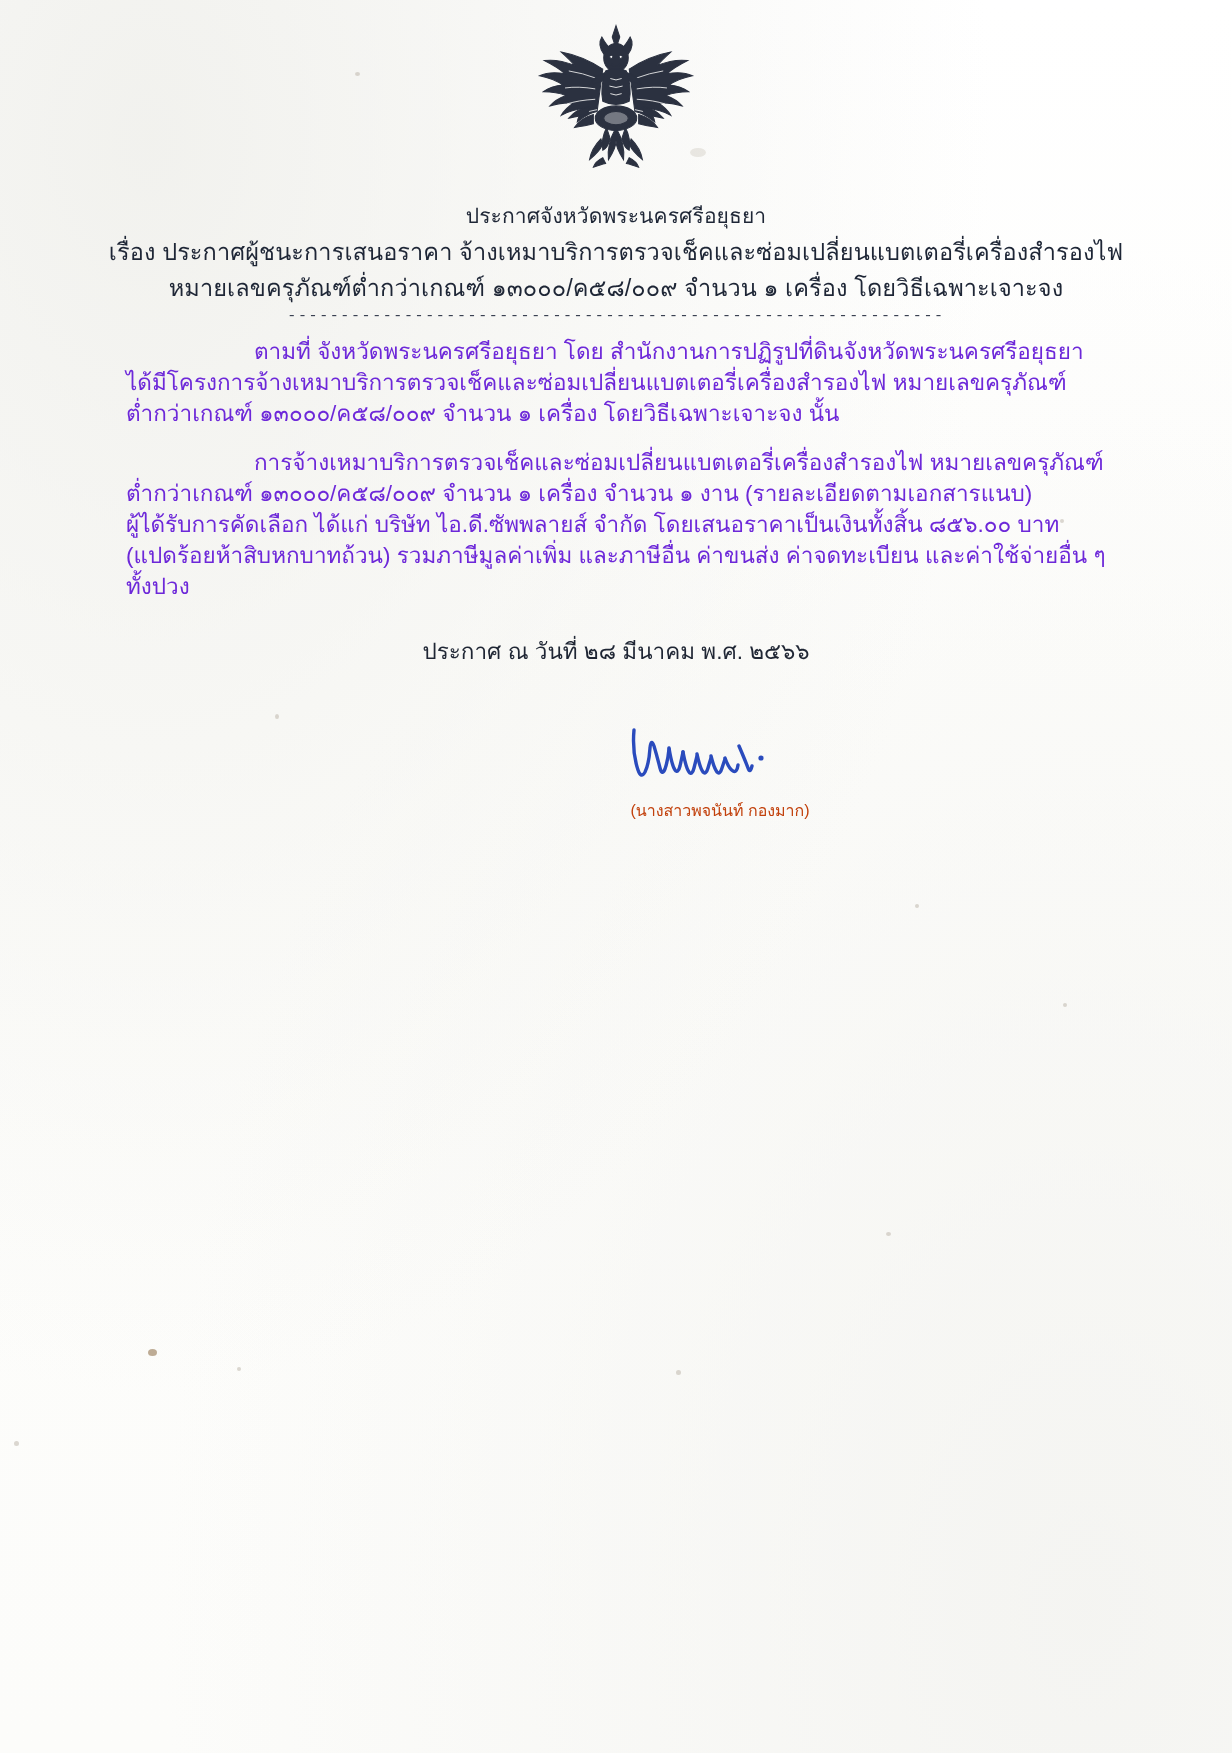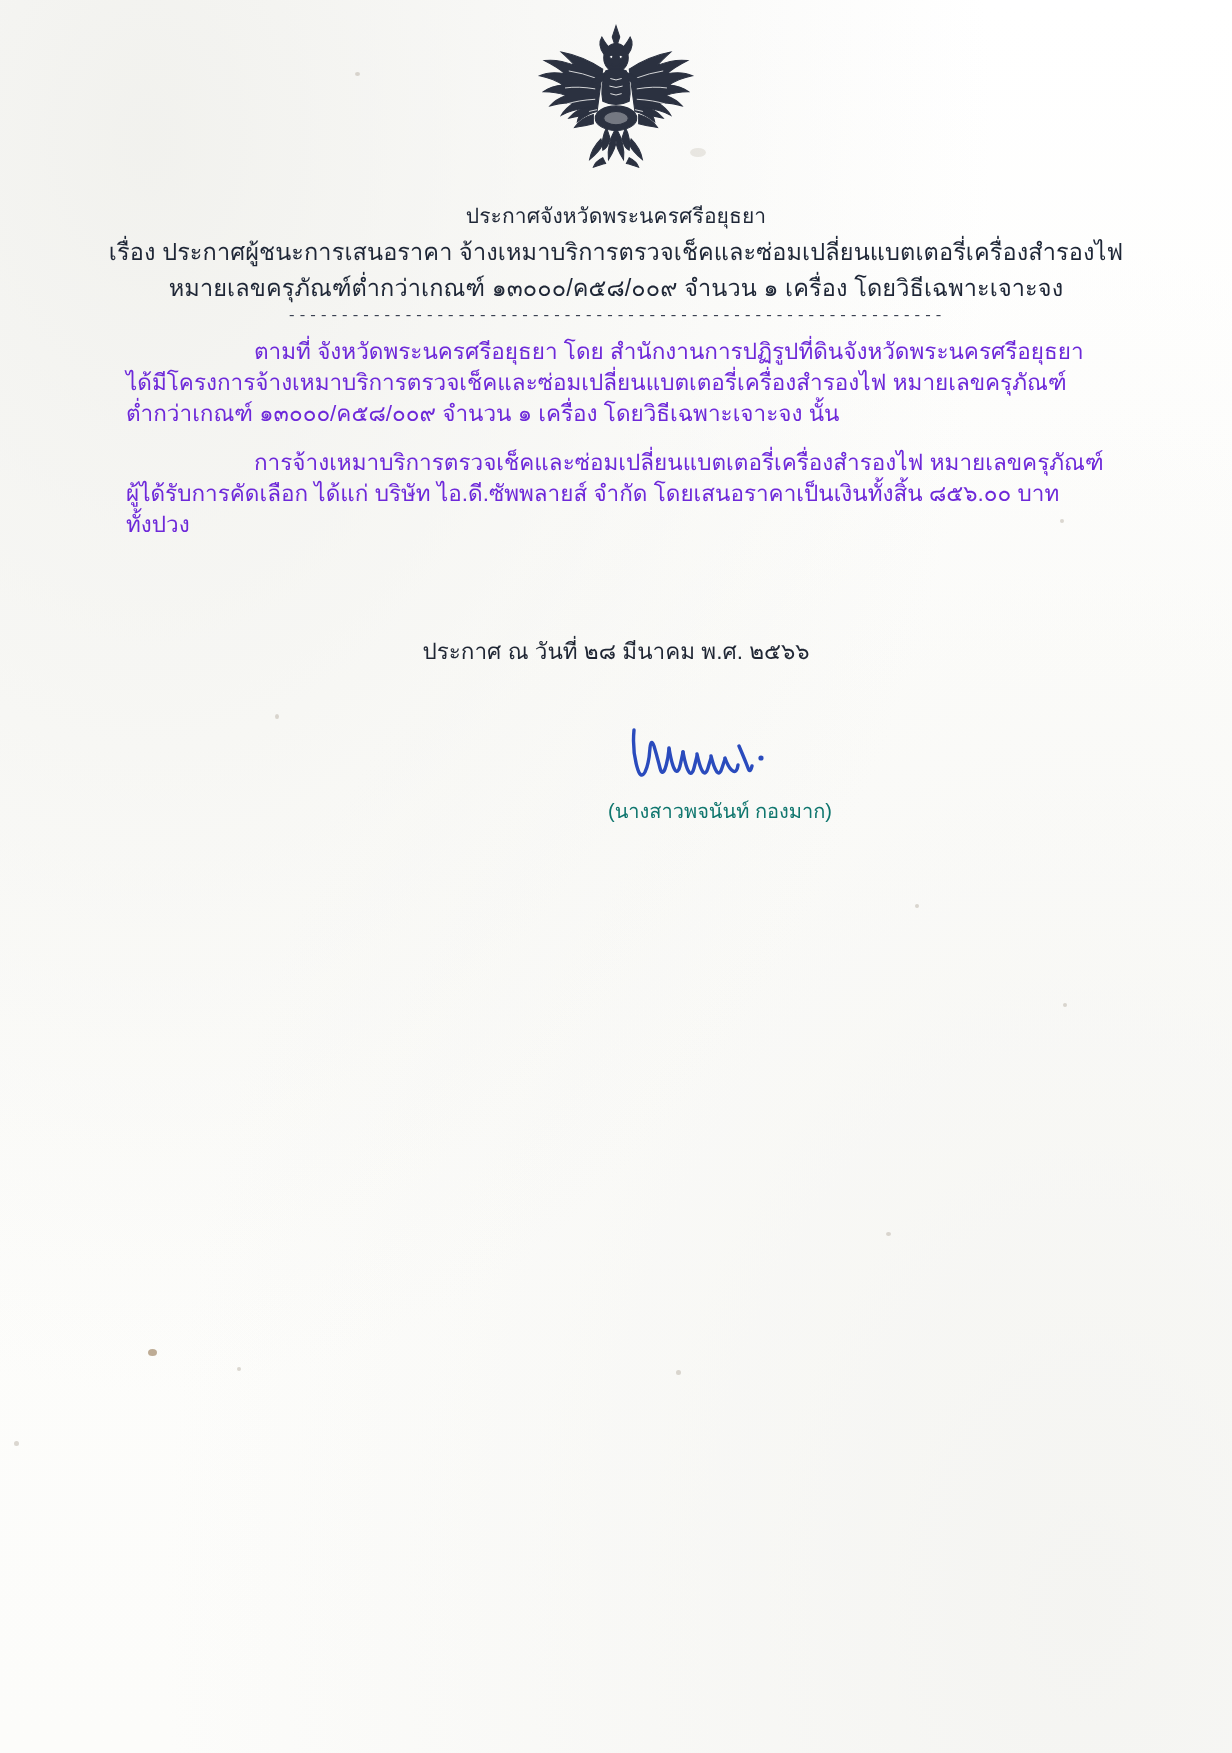--- a/index.html
+++ b/index.html
@@ -134,23 +134,23 @@
     width: 560px;
     text-align: center;
   }
   .signature {
     height: 76px;
     margin-bottom: 2px;
   }
   .signature svg { display: block; margin: 0 auto; }
 
   .sign-line {
-    font-size: 20px;
+    font-size: 16px;
     line-height: 30px;
-    color: #0f766e;
+    color: #c2410c;
     white-space: nowrap;
   }
 </style>
 </head>
 <body>
 
 <div class="page">
   <div class="paper-tone"></div>
 
   <div class="speck" style="left:148px;top:1349px;width:9px;height:7px;background:#8a6a42;opacity:.55;"></div>
@@ -245,21 +245,23 @@
     <div class="body-block">
 
       <p class="para">
         <span class="para-line"><span class="indent"></span><span>ตามที่ จังหวัดพระนครศรีอยุธยา โดย สำนักงานการปฏิรูปที่ดินจังหวัดพระนครศรีอยุธยา</span></span>
         <span class="para-line">ได้มีโครงการจ้างเหมาบริการตรวจเช็คและซ่อมเปลี่ยนแบตเตอรี่เครื่องสำรองไฟ หมายเลขครุภัณฑ์</span>
         <span class="para-line">ต่ำกว่าเกณฑ์ ๑๓๐๐๐/ค๕๘/๐๐๙ จำนวน ๑ เครื่อง โดยวิธีเฉพาะเจาะจง นั้น</span>
       </p>
 
       <p class="para">
         <span class="para-line"><span class="indent"></span><span>การจ้างเหมาบริการตรวจเช็คและซ่อมเปลี่ยนแบตเตอรี่เครื่องสำรองไฟ หมายเลขครุภัณฑ์</span></span>
+        <span class="para-line">ต่ำกว่าเกณฑ์ ๑๓๐๐๐/ค๕๘/๐๐๙ จำนวน ๑ เครื่อง จำนวน ๑ งาน (รายละเอียดตามเอกสารแนบ)</span>
         <span class="para-line">ผู้ได้รับการคัดเลือก ได้แก่ บริษัท ไอ.ดี.ซัพพลายส์ จำกัด โดยเสนอราคาเป็นเงินทั้งสิ้น ๘๕๖.๐๐ บาท</span>
+        <span class="para-line">(แปดร้อยห้าสิบหกบาทถ้วน) รวมภาษีมูลค่าเพิ่ม และภาษีอื่น ค่าขนส่ง ค่าจดทะเบียน และค่าใช้จ่ายอื่น ๆ</span>
         <span class="para-line">ทั้งปวง</span>
       </p>
     </div>
 
     <div class="date-line">ประกาศ ณ วันที่ ๒๘ มีนาคม พ.ศ. ๒๕๖๖</div>
 
     <div class="sign-block">
       <div class="signature">
         <svg width="200" height="76" viewBox="0 0 200 76" aria-hidden="true">
           <g fill="none" stroke="#2a4bbd" stroke-width="3.4" stroke-linecap="round" stroke-linejoin="round">

